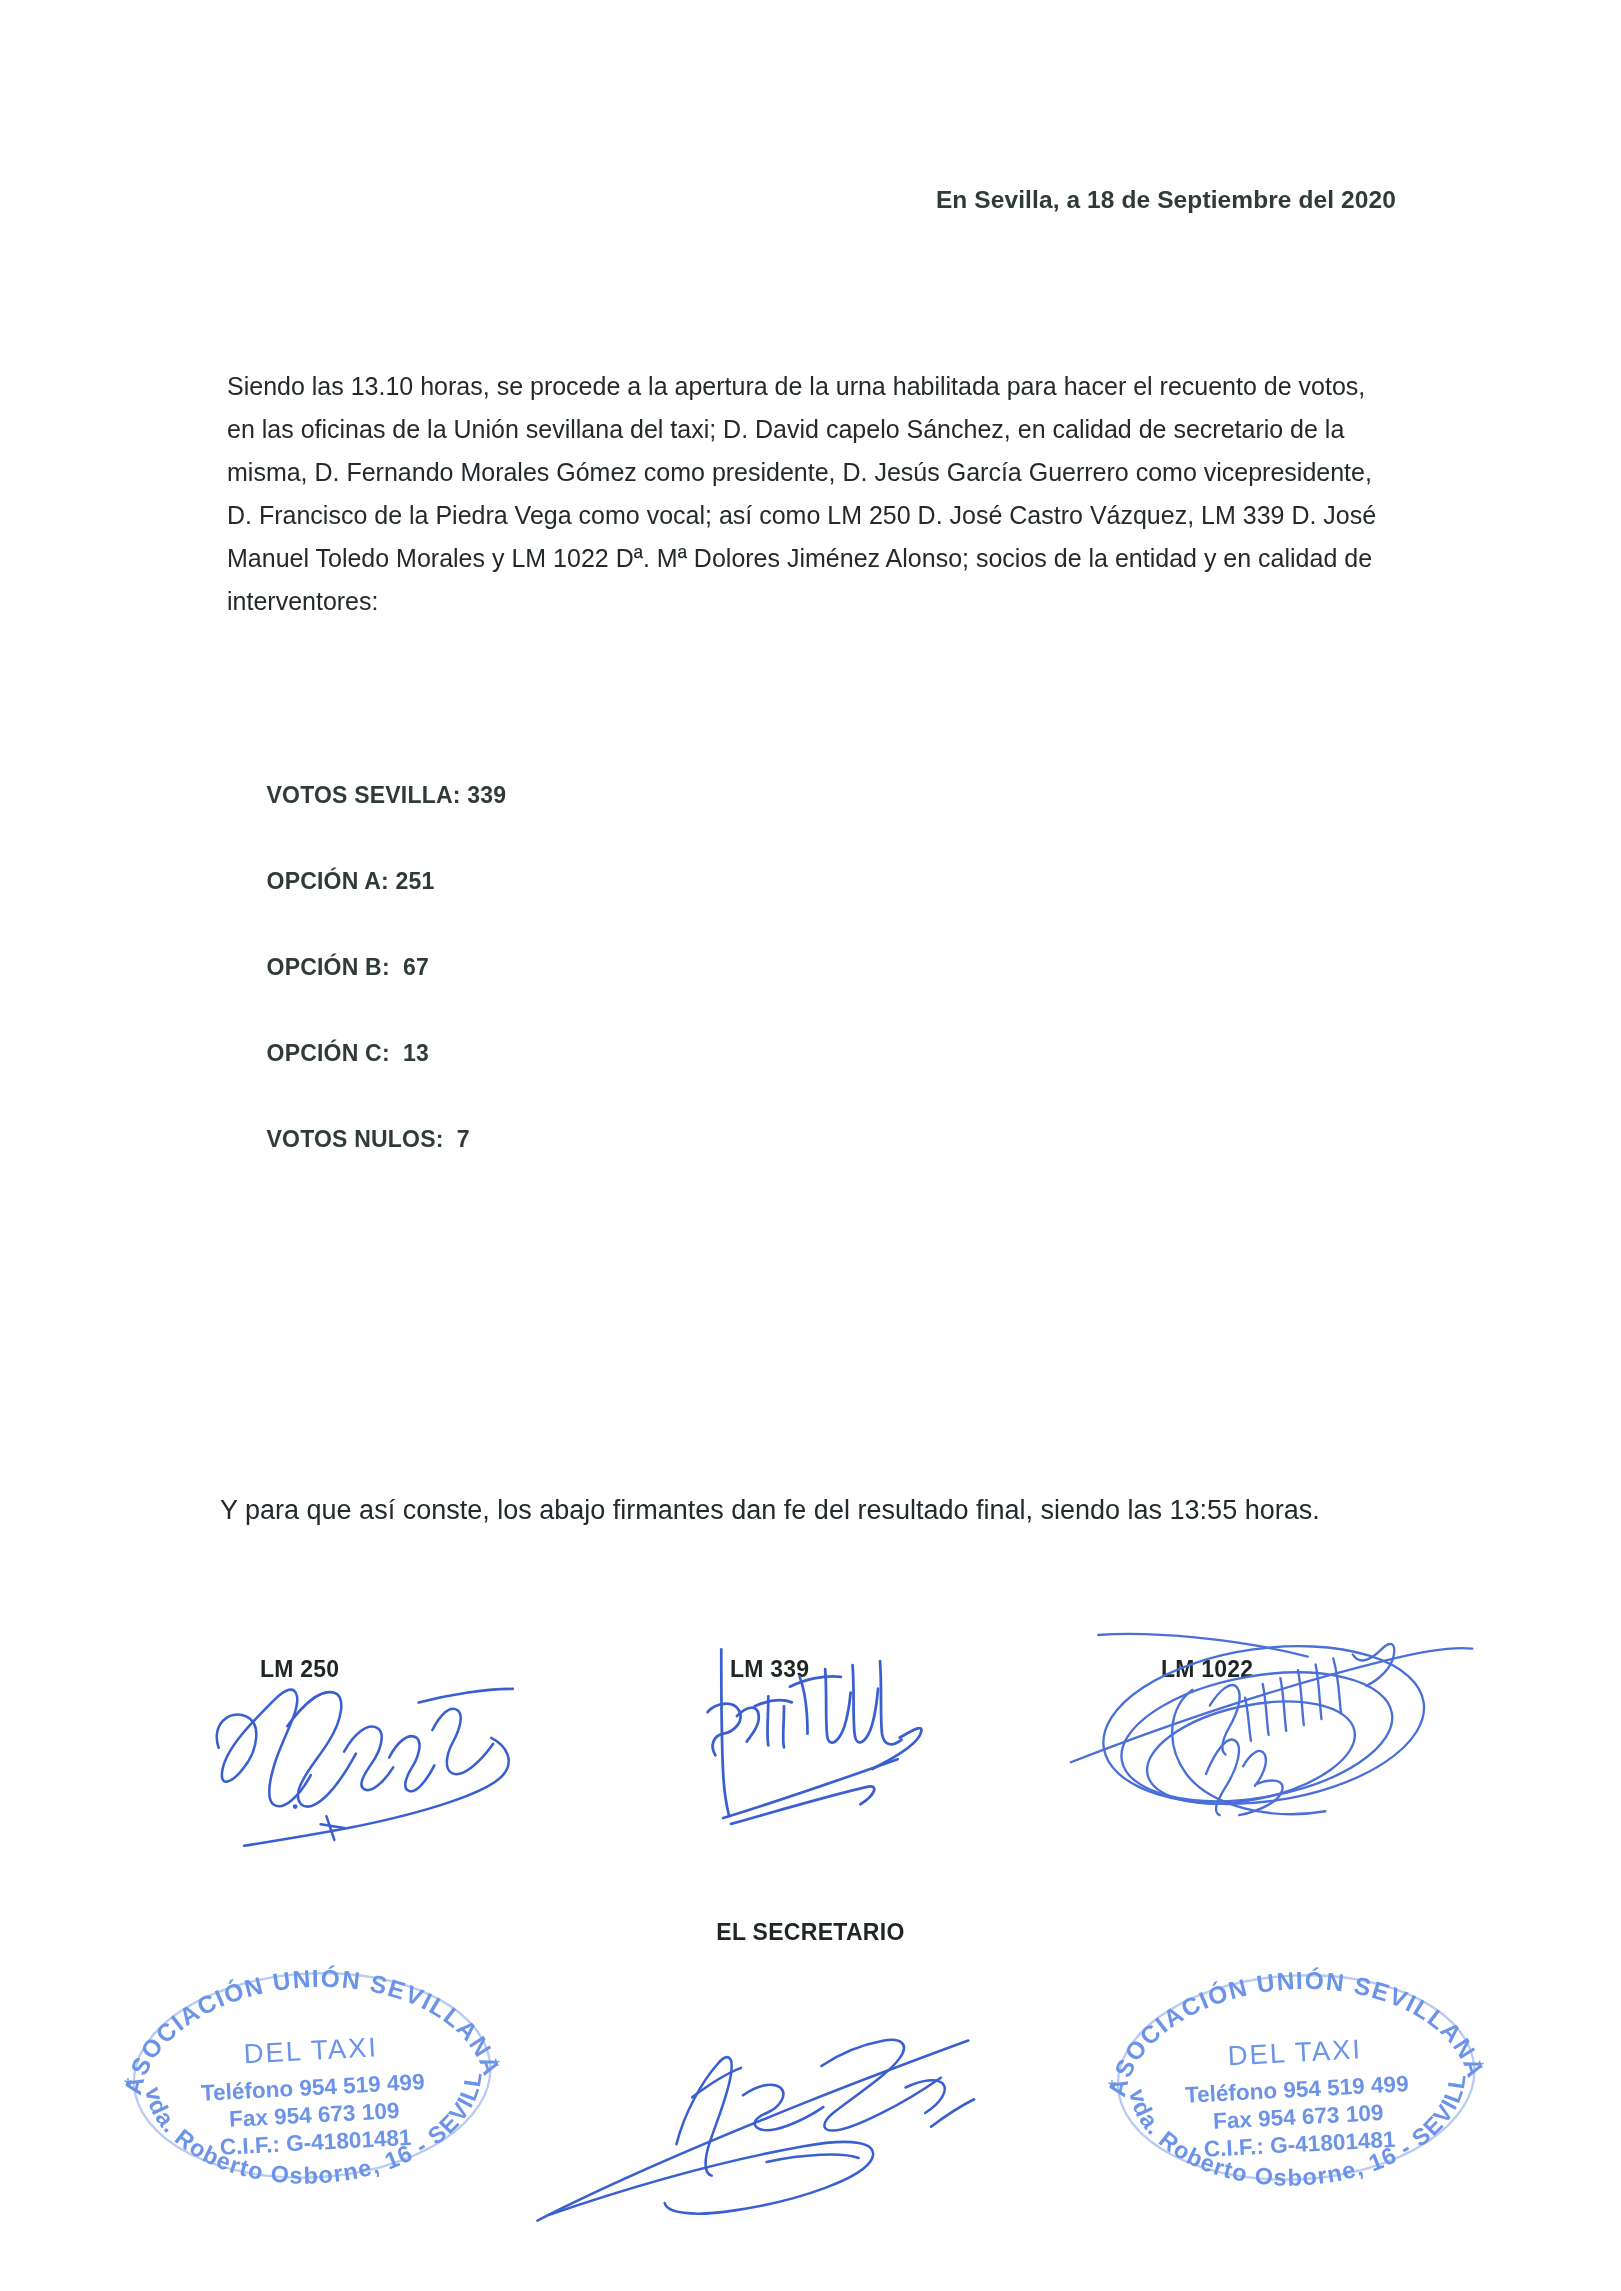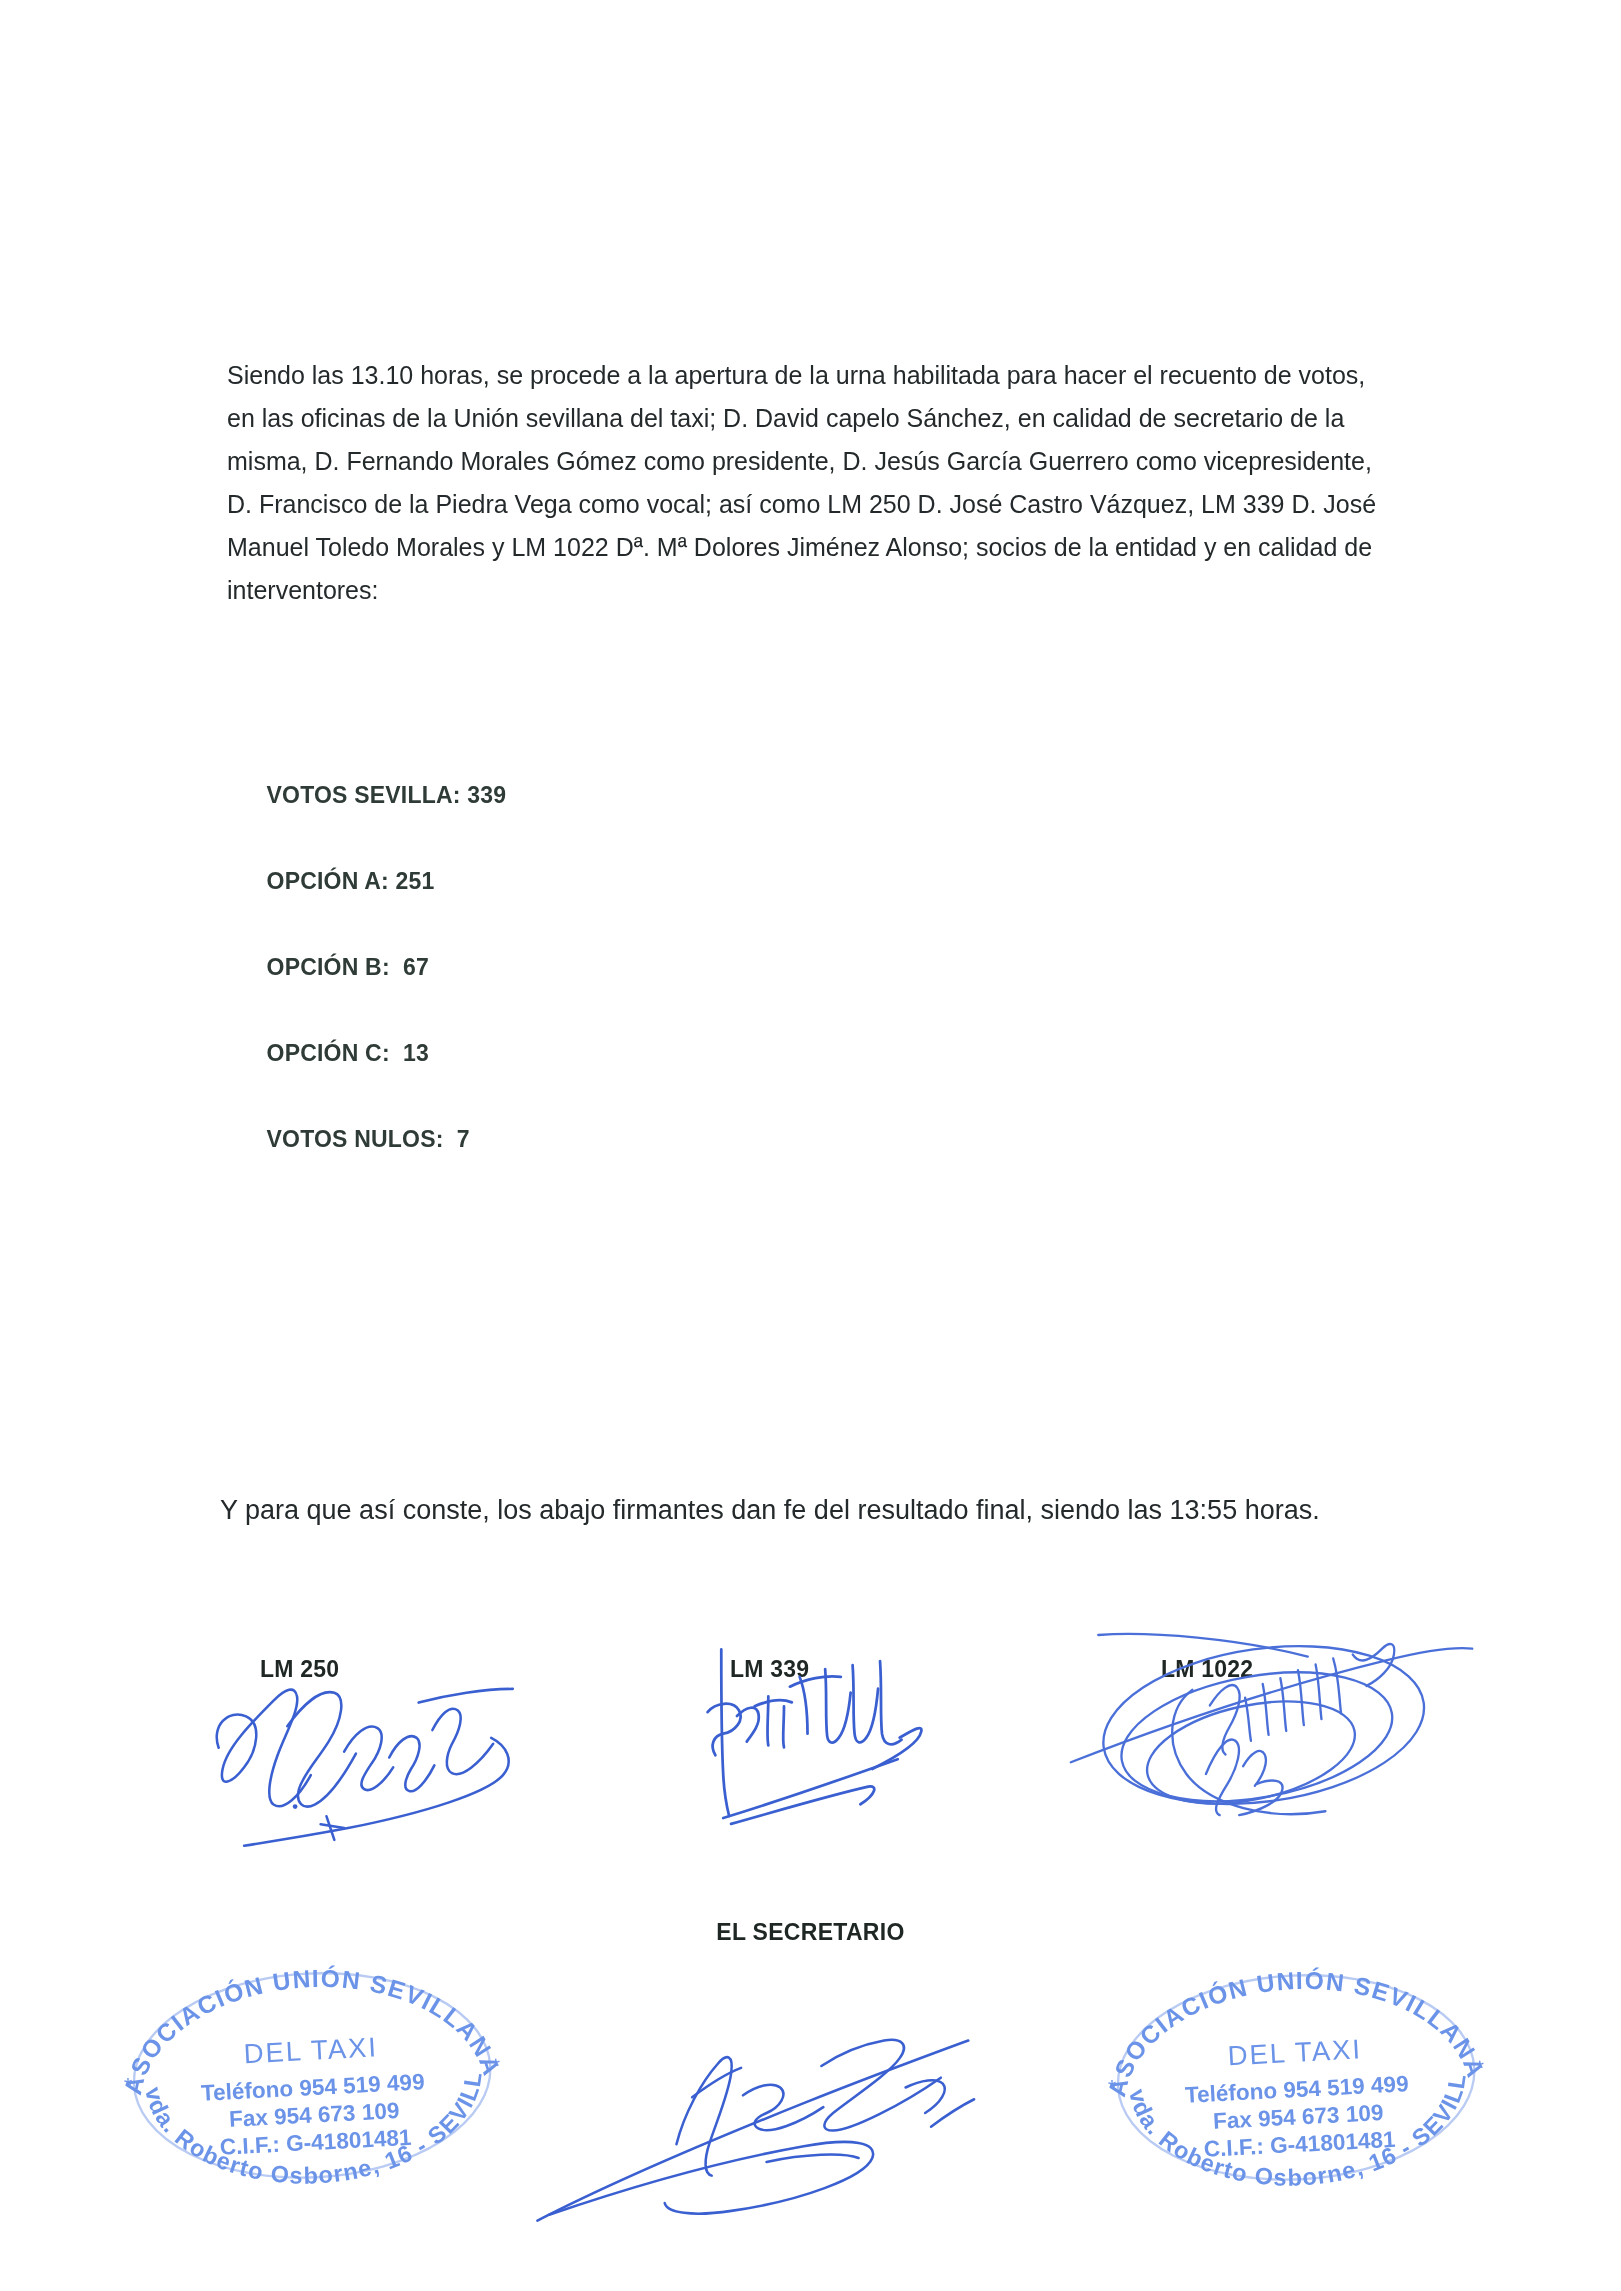--- a/index.html
+++ b/index.html
@@ -31,21 +31,21 @@
     text-align: right;
     font-size: 24.5px;
     font-weight: bold;
     letter-spacing: 0.1px;
     color: #2f3b37;
   }
 
   
   .intro-paragraph {
     position: absolute;
-    top: 354px;
+    top: 365px;
     left: 227px;
     width: 1171px;
     font-size: 25px;
     line-height: 43px;
     color: #24292b;
     text-align: left;
   }
 
   
   .tally-list {
@@ -129,20 +129,21 @@
   .stamp-left  { left: 106px;  top: 1950px; transform: rotate(-3deg); }
   .stamp-right { left: 1090px; top: 1952px; transform: rotate(-3deg); }
 
   .stamp svg { display: block; width: 100%; height: 100%; }
 </style>
 </head>
 <body>
 
 <div class="page">
 
+  <div class="date-header">En Sevilla, a 18 de Septiembre del 2020</div>
 
   <div class="intro-paragraph">Siendo las 13.10 horas, se procede a la apertura de la urna habilitada para hacer el recuento de votos, en las oficinas de la Unión sevillana del taxi; D. David capelo Sánchez, en calidad de secretario de la misma, D. Fernando Morales Gómez como presidente, D. Jesús García Guerrero como vicepresidente, D. Francisco de la Piedra Vega como vocal; así como LM 250 D. José Castro Vázquez, LM 339 D. José Manuel Toledo Morales y LM 1022 Dª. Mª Dolores Jiménez Alonso; socios de la entidad y en calidad de interventores:</div>
 
   <div class="tally-list">
     <div class="tally-row">
       <span>VOTOS SEVILLA:</span><span> </span><span class="tally-value">339</span>
     </div>
     <div class="tally-row">
       <span>OPCIÓN A:</span><span> </span><span class="tally-value">251</span>
     </div>

